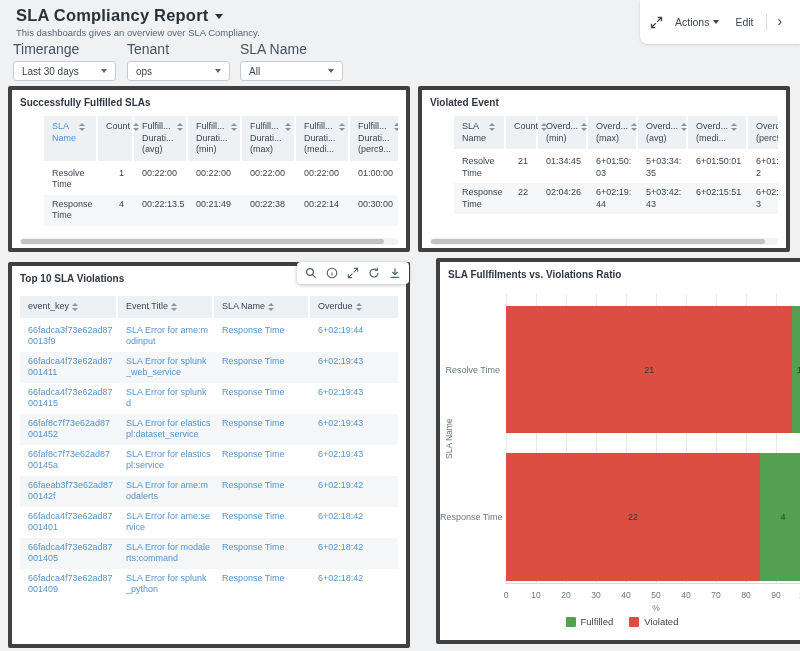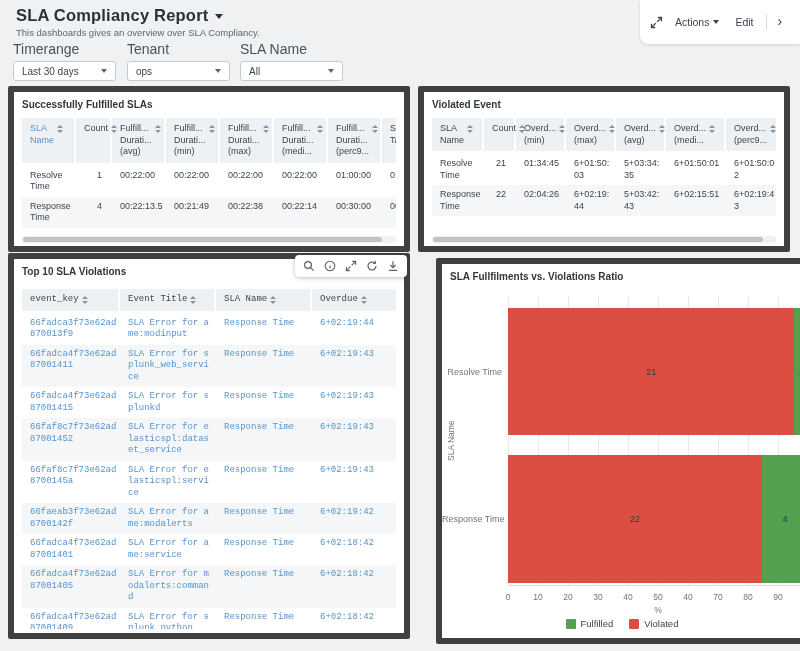--- a/index.html
+++ b/index.html
@@ -23,30 +23,30 @@
 
   
   .filter { position:absolute; top:41px; }
   .filter .flabel { font-size:14px; color:#49535b; margin-bottom:4px; }
   .filter .fbox { width:103px; height:20px; background:#fff; border:1px solid #c3cbd4; border-radius:3px;
     display:flex; align-items:center; justify-content:space-between; padding:0 8px; cursor:pointer; }
   .filter .fval { font-size:10px; color:#3c444d; }
   .fcaret { width:0; height:0; border-left:3.5px solid transparent; border-right:3.5px solid transparent; border-top:4px solid #5a6672; }
 
   
-  .panel { position:absolute; background:#fff; border:6px solid #404040; border-radius:2px; }
+  .panel { position:absolute; background:#fff; border:4px solid #404040; border-radius:2px; }
   #panel-fulfilled { left:8px;  top:86px;  width:402px; height:166px; overflow:hidden; }
   #panel-violated  { left:418px; top:86px; width:372px; height:166px; overflow:hidden; }
-  #panel-top10     { left:8px;  top:253px; width:402px; height:386px; }
+  #panel-top10     { left:8px;  top:262px; width:402px; height:386px; }
   #panel-chart     { left:436px; top:258px; width:372px; height:386px; overflow:hidden; }
   .ptitle { position:absolute; left:8px; top:7px; font-size:10px; font-weight:bold; color:#31373e; }
 
   
   .tblwrap { position:absolute; left:8px; right:8px; overflow:hidden; }
-  #panel-fulfilled .tblwrap, #panel-violated .tblwrap { top:26px; bottom:14px; }
+  #panel-fulfilled .tblwrap, #panel-violated .tblwrap { top:26px; bottom:14px;margin-left:24px; }
   #panel-top10 .tblwrap { top:30px; bottom:4px; }
   table { border-collapse:separate; border-spacing:0; table-layout:fixed; }
   th { background:#eef1f4; text-align:left; vertical-align:top; font-size:9px; font-weight:normal; color:#3c444d;
        padding:5px 3px 5px 8px; line-height:11.5px; border-right:2px solid #fff; border-bottom:3px solid #fff; cursor:pointer; }
   th:last-child { border-right:none; }
   th .hflex { display:flex; align-items:flex-start; gap:3px; }
   th .htext { white-space:pre-line; }
   th.sorted .htext { color:#5594cf; }
   .sort-ic { display:inline-block; margin-top:2px; flex:0 0 auto; }
   .sort-ic i { display:block; width:0; height:0; border-left:3px solid transparent; border-right:3px solid transparent; }
@@ -405,21 +405,21 @@
     <span class="icon-btn">
       <svg width="12" height="12" viewBox="0 0 12 12" fill="none" stroke-width="1.2">
           <path d="M6 1.2v6"></path>
           <path d="M3.4 5 6 7.6 8.6 5"></path>
           <path d="M1.8 10.4h8.4"></path>
         </svg>
     </span>
   </div>
   <div class="ptitle">Top 10 SLA Violations</div>
   <div class="tblwrap">
-      <table style="width: 378px; font-family: Liberation Mono, monospace;">
+      <table style="width: 378px;">
         <colgroup>
           <col style="width: 98px;">
           <col style="width: 96px;">
           <col style="width: 96px;">
           <col style="width: 88px;">
         </colgroup>
         <thead>
           <tr>
             <th>
               <span class="hflex">

